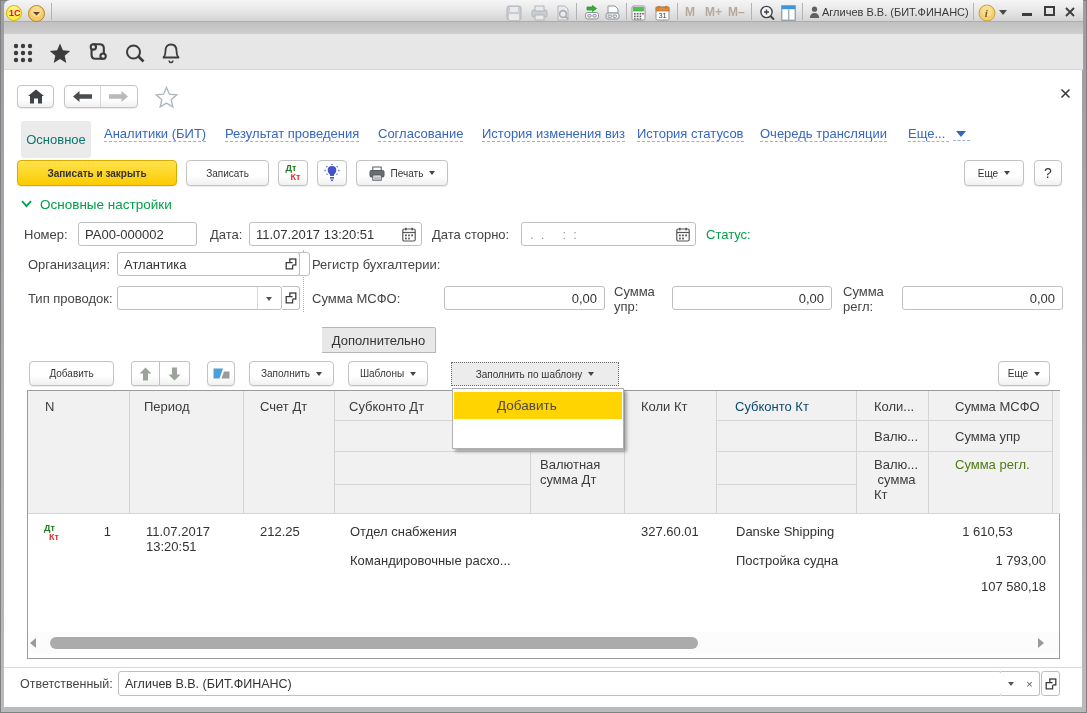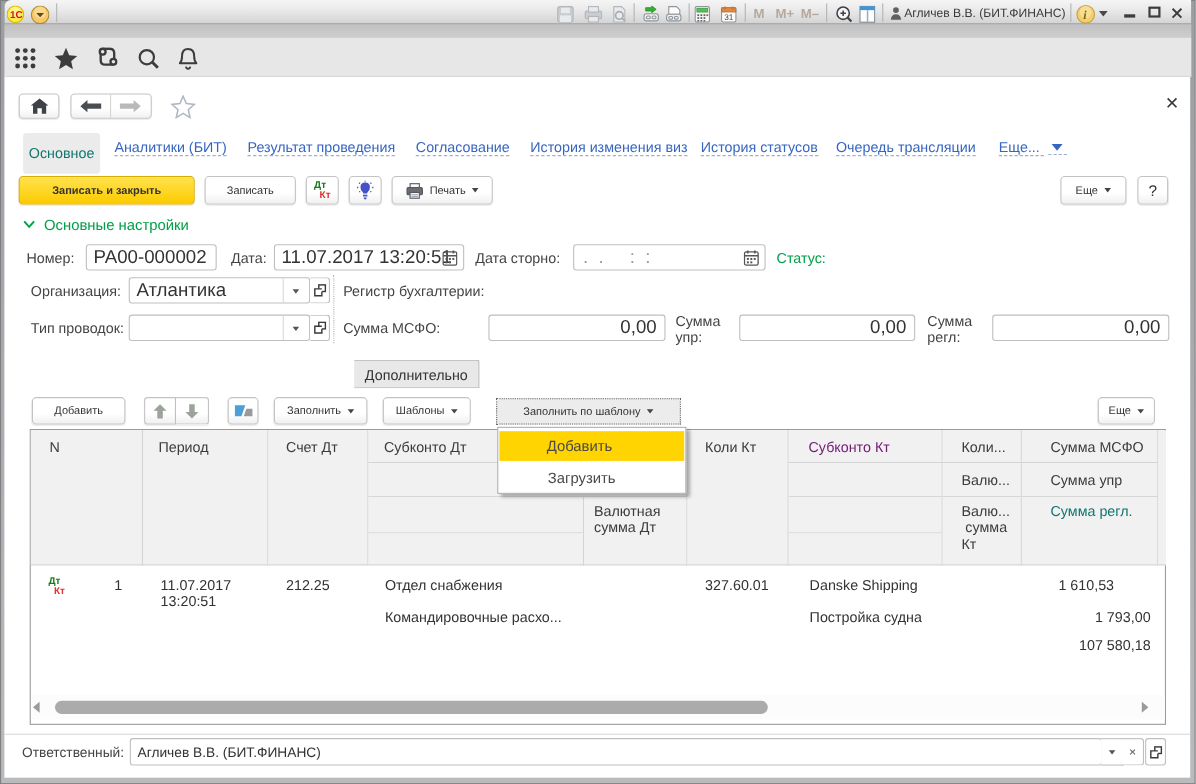--- a/index.html
+++ b/index.html
@@ -19,21 +19,21 @@
   .ticon { position:absolute; top:5px; }
   .wtitle { position:absolute; left:64px; top:5px; font-size:11px; color:#333; }
   .mtxt { position:absolute; top:5px; font-size:12px; font-weight:bold; color:#b5a99c; }
   
   .btn { position:absolute; display:flex; align-items:center; justify-content:center;
     border:1px solid #c3c3c3; border-radius:4px; background:linear-gradient(#ffffff 60%,#f0f0f0);
     font-size:10px; color:#333; box-shadow:0 1px 1px rgba(0,0,0,0.08); }
   .ybtn { background:linear-gradient(#ffe24d,#fccb00); border-color:#d9ab00; font-weight:bold; color:#333; }
   .lbl { position:absolute; font-size:13px; color:#444; white-space:nowrap; }
   .fld { position:absolute; background:#fff; border:1px solid #bfbfbf; border-radius:3px;
-    font-size:17px; color:#333; display:flex; align-items:center; white-space:nowrap; }
+    font-size:13px; color:#333; display:flex; align-items:center; white-space:nowrap; }
   .caret { display:inline-block; width:0; height:0; border-left:3.5px solid transparent;
     border-right:3.5px solid transparent; border-top:4.5px solid #555; }
   .link { font-size:13px; color:#3666c0; text-decoration:none; border-bottom:1px dashed #9bb0d8; }
   
   .hc { position:absolute; background:#f1f1f1; border-right:1px solid #d4d4d4; border-bottom:1px solid #d4d4d4;
         font-size:13px; color:#3c3c3c; }
 </style>
 </head>
 <body>
 <div id="win">
@@ -282,21 +282,21 @@
           <rect x="3" y="10.6" width="1.8" height="1.8"></rect>
           <rect x="6.1" y="10.6" width="1.8" height="1.8"></rect>
         </g>
     </svg>
   </div>
   <div class="lbl" style="left:706px;top:227px;color:#00a048">Статус:</div>
 
   <div class="abs" style="left:303px;top:250px;width:0;height:62px;border-left:1px dotted #b5b5b5"></div>
 
   <div class="lbl" style="left:28px;top:257px">Организация:</div>
-  <div class="fld" style="left:117px;top:252px;width:165px;height:24px;padding-left:6px">Атлантика
+  <div class="fld" style="left:117px;top:252px;width:193px;height:24px;padding-left:6px">Атлантика
     <div class="abs" style="right:23px;top:0;width:1px;height:22px;background:#d9d9d9"></div>
     <span class="caret abs" style="right:9px;top:10px"></span>
   </div>
   <div class="fld" style="left:282px;top:252px;width:18px;height:24px;border-left:none;border-radius:0 3px 3px 0;justify-content:center">
     <svg width="12" height="12" viewBox="0 0 12 12">
         <rect x="4.8" y="1" width="6" height="6" fill="none" stroke="#3a3a3a" stroke-width="1.3"></rect>
         <path d="M7.6 4.6 H1.2 V10.8 H7.6 V7.2" fill="#fff" stroke="#3a3a3a" stroke-width="1.3"></path>
       </svg>
   </div>
   <div class="lbl" style="left:312px;top:257px">Регистр бухгалтерии:</div>
@@ -377,27 +377,27 @@
     <div class="hc" style="left:901px;top:30px;width:124px;height:31px"></div>
     <div class="hc" style="left:901px;top:61px;width:124px;height:62px"></div>
     <div class="abs" style="left:1025px;top:0;width:7px;height:123px;background:#f1f1f1;border-bottom:1px solid #d4d4d4"></div>
 
     <div class="abs" style="left:17px;top:8px;font-size:13px;color:#3c3c3c">N</div>
     <div class="abs" style="left:116px;top:8px;font-size:13px;color:#3c3c3c">Период</div>
     <div class="abs" style="left:232px;top:8px;font-size:13px;color:#3c3c3c">Счет Дт</div>
     <div class="abs" style="left:321px;top:8px;font-size:13px;color:#3c3c3c">Субконто Дт</div>
     <div class="abs" style="left:512px;top:66px;font-size:13px;color:#3c3c3c;line-height:15px">Валютная<br>сумма Дт</div>
     <div class="abs" style="left:613px;top:8px;font-size:13px;color:#3c3c3c">Коли Кт</div>
-    <div class="abs" style="left:707px;top:8px;font-size:13px;color:#701a75">Субконто Кт</div>
+    <div class="abs" style="left:707px;top:8px;font-size:13px;color:#0c4a6e">Субконто Кт</div>
     <div class="abs" style="left:846px;top:8px;font-size:13px;color:#3c3c3c">Коли...</div>
     <div class="abs" style="left:846px;top:38px;font-size:13px;color:#3c3c3c">Валю...</div>
     <div class="abs" style="left:846px;top:66px;font-size:13px;color:#3c3c3c;line-height:15px">Валю...<br>&nbsp;сумма<br>Кт</div>
     <div class="abs" style="left:927px;top:8px;font-size:13px;color:#3c3c3c">Сумма МСФО</div>
     <div class="abs" style="left:927px;top:38px;font-size:13px;color:#3c3c3c">Сумма упр</div>
-    <div class="abs" style="left:927px;top:66px;font-size:13px;color:#0f766e">Сумма регл.</div>
+    <div class="abs" style="left:927px;top:66px;font-size:13px;color:#4d7c0f">Сумма регл.</div>
 
     <div class="abs" style="left:16px;top:10px;margin-top:123px;font-size:9px;font-weight:bold;line-height:1">
       <span style="color:#1a7a1a">Дт</span><br><span style="color:#e03030;margin-left:5px">Кт</span>
     </div>
     <div class="abs" style="left:0px;top:133px;width:83px;text-align:right;font-size:13px;color:#333">1</div>
     <div class="abs" style="left:118px;top:133px;width:70px;font-size:13px;color:#333;line-height:15px">11.07.2017 13:20:51</div>
     <div class="abs" style="left:232px;top:133px;font-size:13px;color:#333">212.25</div>
     <div class="abs" style="left:322px;top:133px;font-size:13px;color:#333">Отдел снабжения</div>
     <div class="abs" style="left:322px;top:162px;font-size:13px;color:#333">Командировочные расхо...</div>
     <div class="abs" style="left:613px;top:133px;font-size:13px;color:#333">327.60.01</div>
@@ -408,21 +408,20 @@
     <div class="abs" style="left:901px;top:188px;width:117px;text-align:right;font-size:13px;color:#333">107 580,18</div>
 
     <div class="abs" style="left:1px;top:241px;width:1030px;height:22px;background:#fcfcfc"></div>
     <div class="abs" style="left:2px;top:247px;width:0;height:0;border-top:5px solid transparent;border-bottom:5px solid transparent;border-right:6px solid #9a9a9a"></div>
     <div class="abs" style="left:1010px;top:247px;width:0;height:0;border-top:5px solid transparent;border-bottom:5px solid transparent;border-left:6px solid #9a9a9a"></div>
     <div class="abs" style="left:22px;top:246px;width:648px;height:12px;background:#ababab;border-radius:6px"></div>
   </div>
 
   <div class="abs" style="left:452px;top:388px;width:172px;height:61px;background:#fff;border:1px solid #b0b0b0;box-shadow:3px 3px 3px rgba(0,0,0,0.3);z-index:50">
     <div class="abs" style="left:1px;top:3px;width:168px;height:27px;background:#ffd400;display:flex;align-items:center;padding-left:43px;font-size:13.5px;color:#4a4a4a">Добавить</div>
-    <div class="abs" style="left:1px;top:32px;width:168px;height:26px;display:flex;align-items:center;padding-left:44px;font-size:13.5px;color:#4a4a4a">Загрузить</div>
   </div>
 
   <div class="abs" style="left:4px;top:667px;width:1078px;height:1px;background:#d9d9d9"></div>
   <div class="lbl" style="left:20px;top:677px;font-size:12.5px">Ответственный:</div>
   <div class="fld" style="left:118px;top:671px;width:884px;height:25px;padding-left:6px;font-size:12.5px">Агличев В.В. (БИТ.ФИНАНС)</div>
   <div class="fld" style="left:1001px;top:671px;width:20px;height:25px;border-left:none;border-radius:0;justify-content:center">
       <span class="caret"></span>
     </div>
   <div class="fld" style="left:1020px;top:671px;width:20px;height:25px;border-left:none;border-radius:0 3px 3px 0;justify-content:center;font-size:11px;color:#555">×</div>
   <div class="fld" style="left:1041px;top:671px;width:19px;height:25px;border-radius:3px;justify-content:center">

